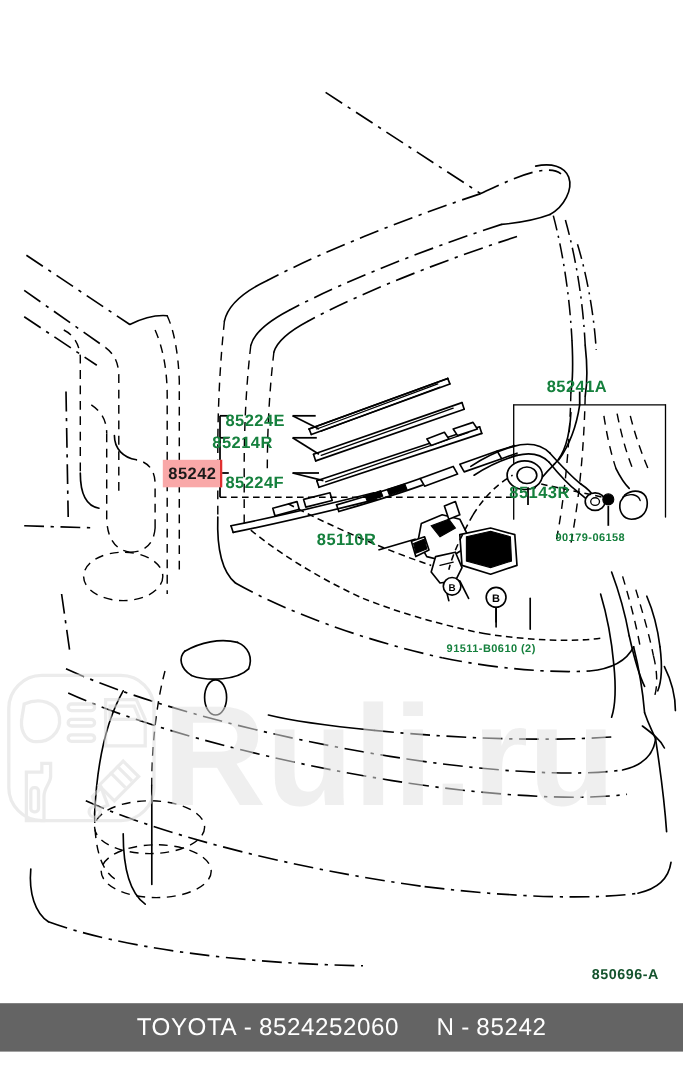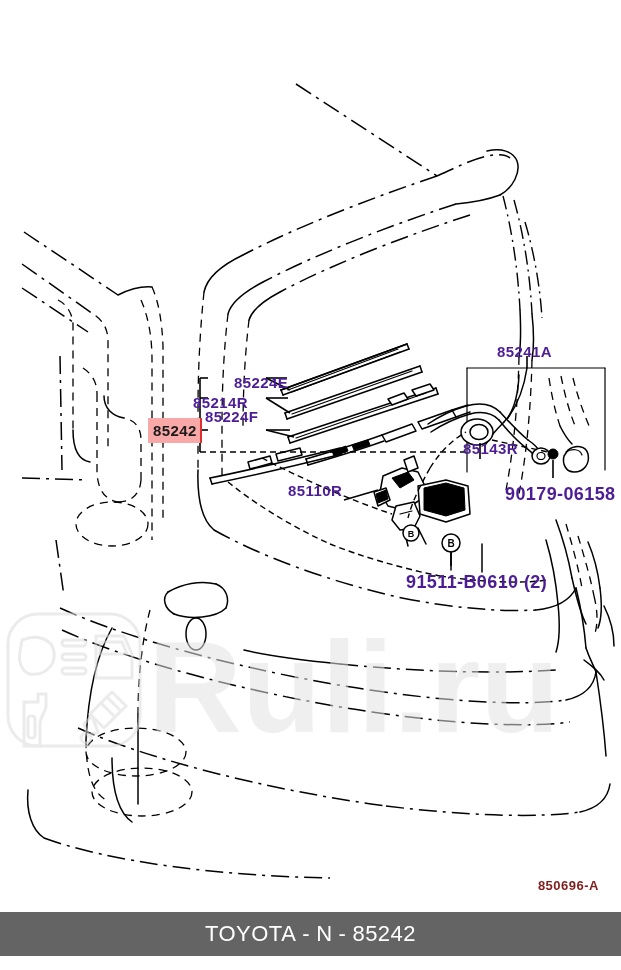--- a/index.html
+++ b/index.html
@@ -35,30 +35,30 @@
     position: absolute;
     left: 0; top: 600px;
     width: 621px;
     height: 185px;
     pointer-events: none;
   }
 
   
   .callout {
     position: absolute;
-    color: #4c1d95;
+    color: #15803d;
     font-family: "Liberation Sans", sans-serif;
     font-weight: bold;
     font-size: 15px;
     letter-spacing: 0.4px;
     white-space: nowrap;
     line-height: 1;
   }
   .callout.small {
-    font-size: 18px;
+    font-size: 10px;
   }
 
   
   #highlight-box {
     position: absolute;
     left: 148px;
     top: 418px;
     width: 54px;
     height: 25px;
     background: #f9a8a8;
@@ -79,21 +79,21 @@
   }
 
   
   #sheet-number {
     position: absolute;
     right: 22px;
     top: 878px;
     font-family: "Liberation Sans", sans-serif;
     font-weight: bold;
     font-size: 13px;
-    color: #7f1d1d;
+    color: #14532d;
     letter-spacing: 0.5px;
     margin-left: 32px;
   }
 
   
   #footer {
     position: absolute;
     left: 0;
     top: 912px;
     width: 621px;
@@ -395,37 +395,38 @@
         <path d="M112,92 L126,106 L104,128 L90,114 Z" fill="none" stroke="#dcdcdc" stroke-width="3"></path>
         <path d="M92,116 L84,124 L88,136 L98,132 Z" fill="none" stroke="#dcdcdc" stroke-width="3"></path>
         <circle cx="86" cy="138" r="5" fill="none" stroke="#dcdcdc" stroke-width="3"></circle>
         <path d="M106,96 L120,110 M100,102 L114,116" fill="none" stroke="#dcdcdc" stroke-width="3"></path>
       </g>
 
       <text x="148" y="132" font-family="Liberation Sans, sans-serif" font-size="130" font-weight="bold" fill="#e2e2e2">Ruli.ru</text>
     </g>
   </svg>
 
-  <div class="callout" style="left:205px; top:375px;margin-left:29px;">85224E</div>
+  <div class="callout" style="left:205px; top:375px;">85224E</div>
   <div class="callout" style="left:193px; top:395px;">85214R</div>
-  <div class="callout" style="left:205px; top:409px;">85224F</div>
+  <div class="callout" style="left:205px; top:432px;">85224F</div>
   <div class="callout" style="left:497px; top:344px;">85241A</div>
   <div class="callout" style="left:463px; top:441px;">85143R</div>
   <div class="callout small" style="left:505px; top:485px;">90179-06158</div>
   <div class="callout" style="left:288px; top:483px;">85110R</div>
-  <div class="callout small" style="left:406px; top:573px;">91511-B0610 (2)</div>
+  <div class="callout small" style="left:406px; top:586px;">91511-B0610 (2)</div>
 
   <div id="highlight-box"></div>
   <div id="highlight-label">85242</div>
 
   <div id="sheet-number">850696-A</div>
 
   <div id="footer">
     <div id="footer-inner">
       <span id="footer-brand">TOYOTA</span>
       <span id="footer-sep">-</span>
+      <span id="footer-part">8524252060</span>
       <span id="footer-group-prefix">N</span>
       <span id="footer-group-sep">-</span>
       <span id="footer-group">85242</span>
     </div>
   </div>
 
 </div>
 
 </body></html>

